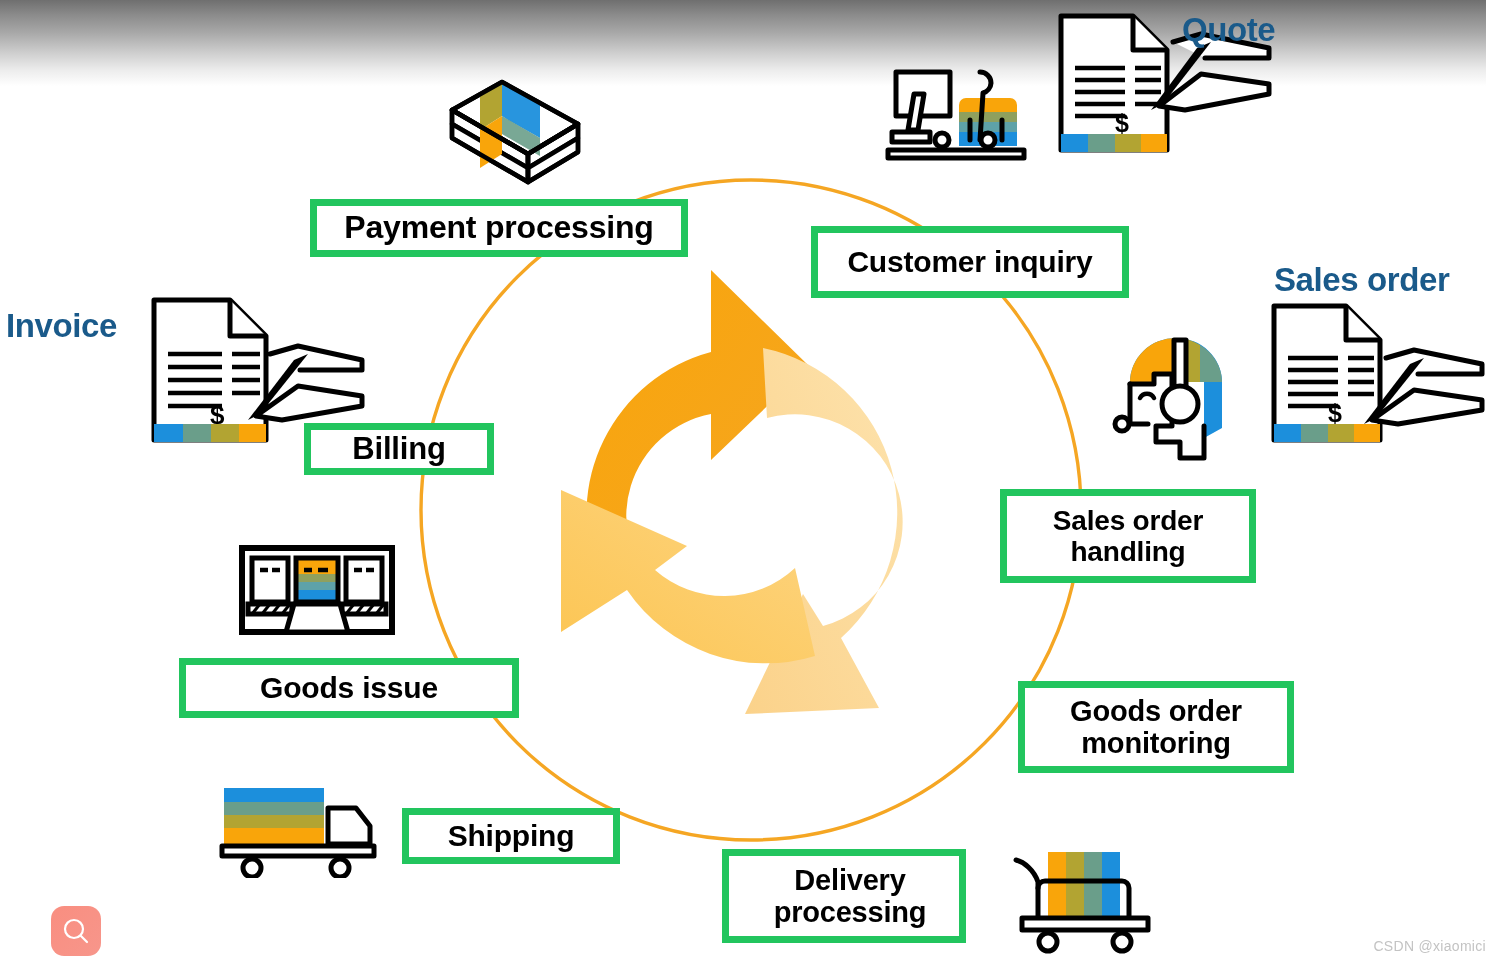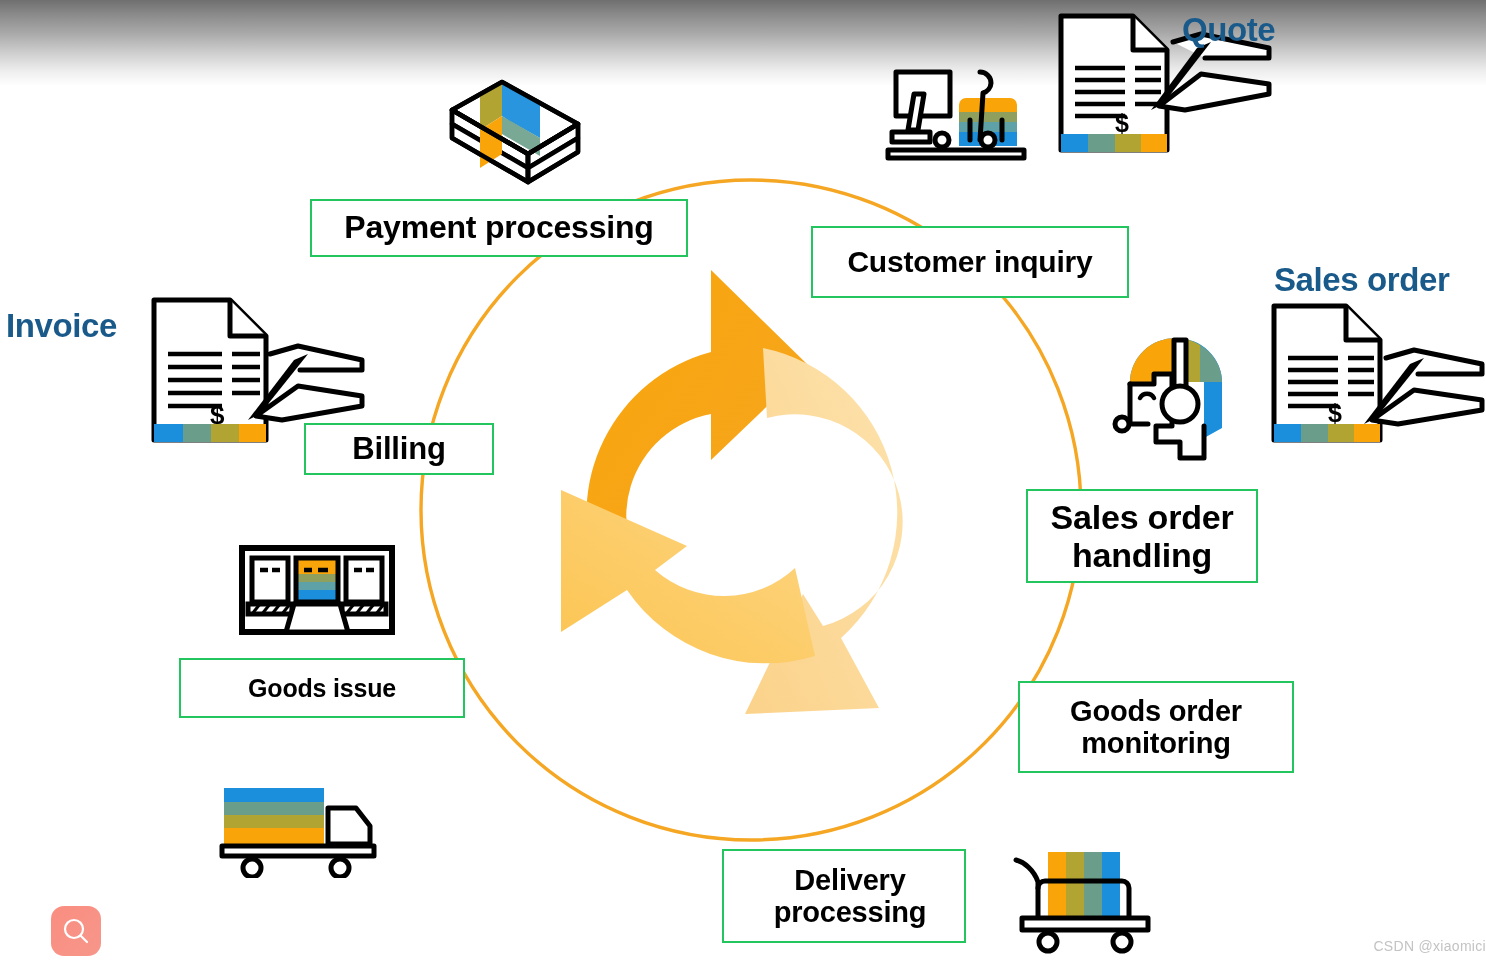--- a/index.html
+++ b/index.html
@@ -32,21 +32,21 @@
     left: 411px; top: 170px;
     width: 680px; height: 680px;
   }
   .cycle-wrap svg { display: block; width: 680px; height: 680px; }
 
   
   .plabel {
     position: absolute;
     box-sizing: border-box;
     background: #ffffff;
-    border: 2px solid #22c55e;
+    border: 7px solid #22c55e;
     color: #000000;
     font-weight: bold;
     display: flex;
     align-items: center;
     justify-content: center;
     text-align: center;
     line-height: 1.12;
     letter-spacing: -0.2px;
     z-index: 6;
   }
@@ -141,34 +141,37 @@
                L 244 400
                A 104 104 0 0 0 384 398
                Z"></path>
     </svg>
   </div>
 
   <div class="plabel" style="left:811px; top:186px; width:318px; height:72px; font-size:30px;margin-top:40px;">
     <span>Customer inquiry</span>
   </div>
 
-  <div class="plabel" style="left:1026px; top:489px; width:232px; height:94px; font-size:34px;">
+  <div class="plabel" style="left:1000px; top:489px; width:256px; height:94px; font-size:28px;">
     <span>Sales order handling</span>
   </div>
 
   <div class="plabel" style="left:1018px; top:681px; width:276px; height:92px; font-size:29px;">
     <span>Goods order monitoring</span>
   </div>
 
   <div class="plabel" style="left:722px; top:849px; width:244px; height:94px; font-size:29px;padding-left:12px;">
     <span>Delivery processing</span>
   </div>
 
-
-  <div class="plabel" style="left:179px; top:658px; width:286px; height:60px; font-size:25px;">
+  <div class="plabel" style="left:402px; top:808px; width:218px; height:56px; font-size:30px;">
+    <span>Shipping</span>
+  </div>
+
+  <div class="plabel" style="left:179px; top:658px; width:340px; height:60px; font-size:30px;">
     <span>Goods issue</span>
   </div>
 
   <div class="plabel" style="left:304px; top:423px; width:190px; height:52px; font-size:31px;">
     <span>Billing</span>
   </div>
 
   <div class="plabel" style="left:310px; top:199px; width:378px; height:58px; font-size:32px;">
     <span>Payment processing</span>
   </div>

